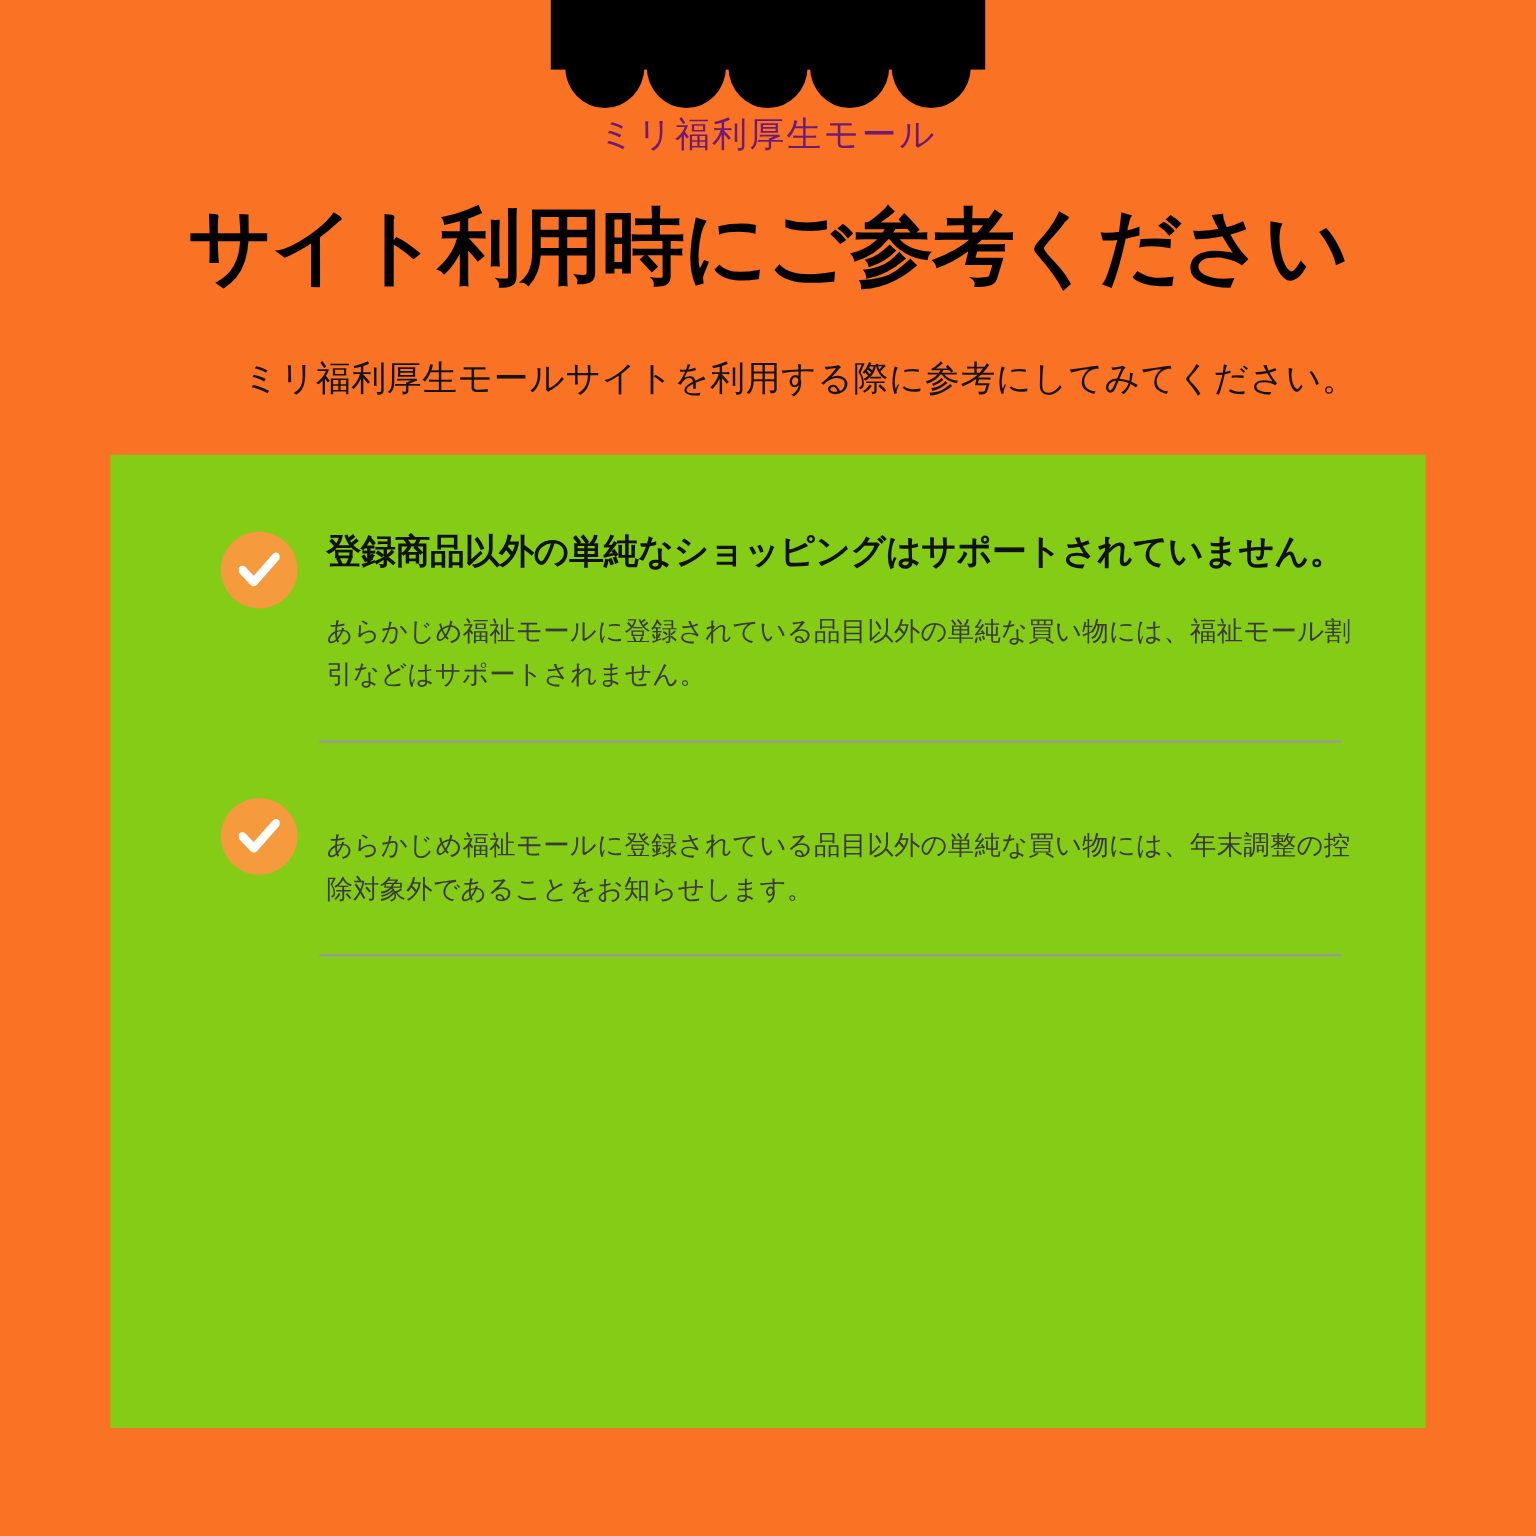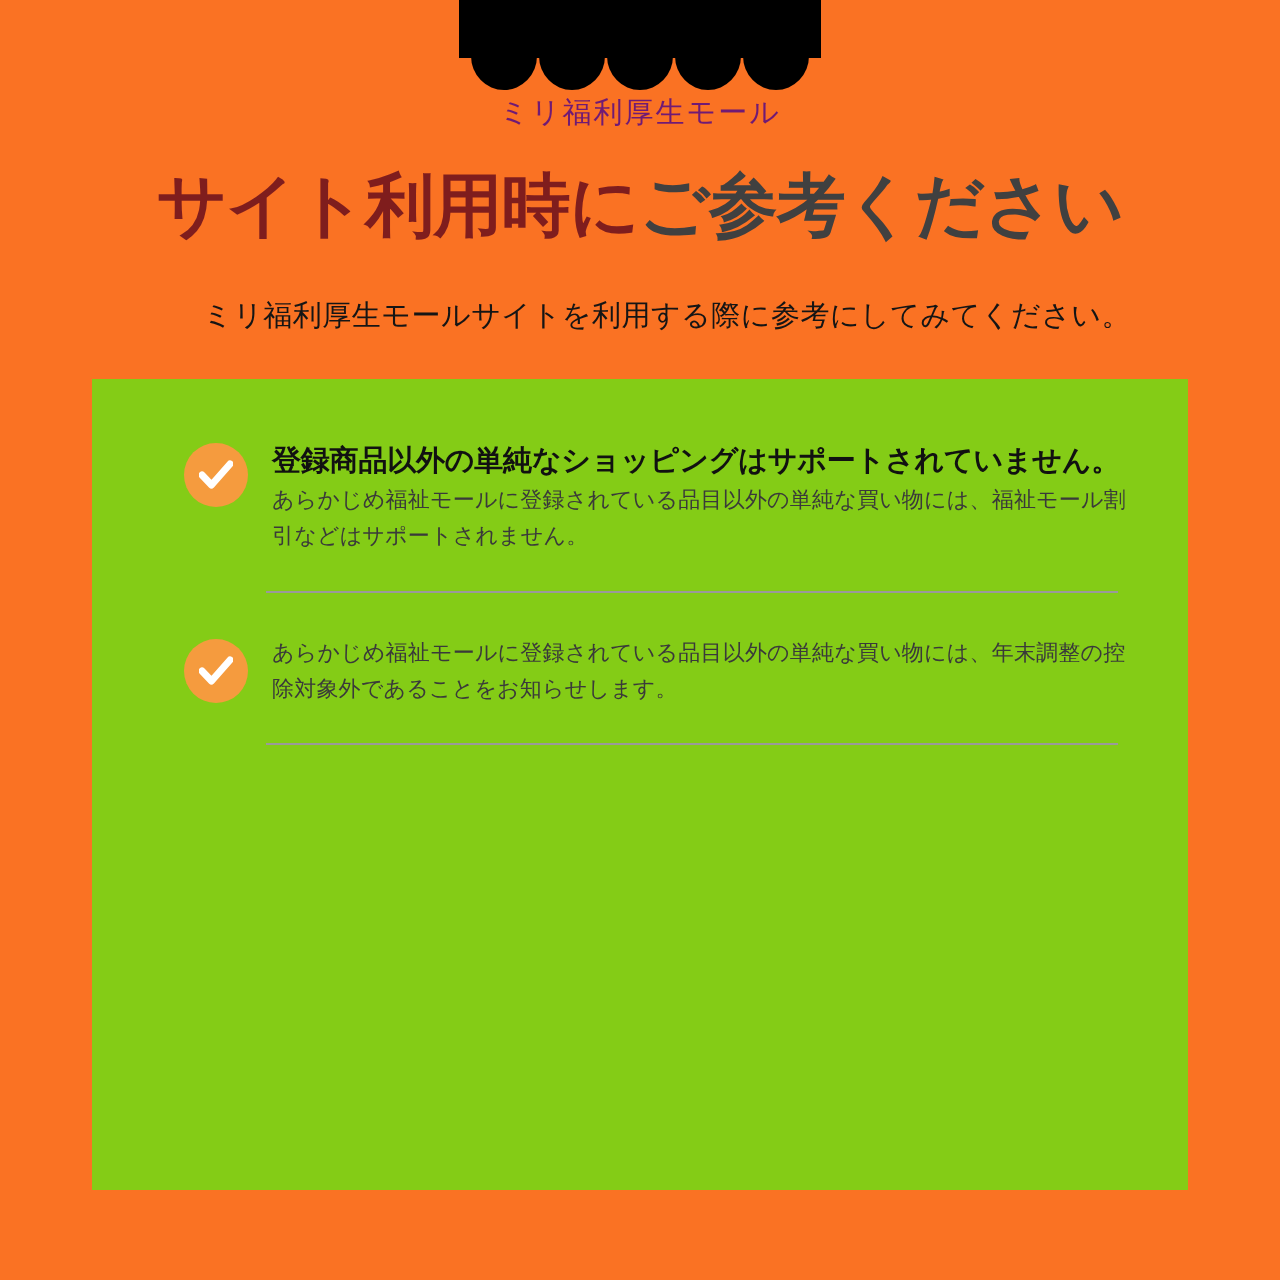--- a/index.html
+++ b/index.html
@@ -64,22 +64,22 @@
     top: 166px;
     left: 0;
     width: 100%;
     text-align: center;
     font-size: 69px;
     font-weight: 800;
     letter-spacing: -1px;
     line-height: 1.15;
     white-space: nowrap;
   }
-  .headline .dark { color: #7f1d1d; font-family: Liberation Serif, serif; }
-  .headline .light { color: #404040; }
+  .headline .dark { color: #000000; font-family: Liberation Serif, serif; }
+  .headline .light { color: #000000; }
 
   .subhead {
     position: absolute;
     top: 296px;
     left: 0;
     width: 100%;
     text-align: center;
     color: #151515;
     font-size: 29px;
     font-weight: 500;
@@ -131,20 +131,21 @@
     min-width: 0;
   }
   .item-title {
     color: #111;
     font-size: 29px;
     font-weight: 800;
     line-height: 1.48;
     letter-spacing: -0.2px;
   }
   .item-desc {
+    margin-top: 26px;
     color: #3a3a3a;
     font-size: 22px;
     font-weight: 400;
     line-height: 1.65;
     letter-spacing: 0.2px;
   }
 </style>
 </head>
 <body>
 

